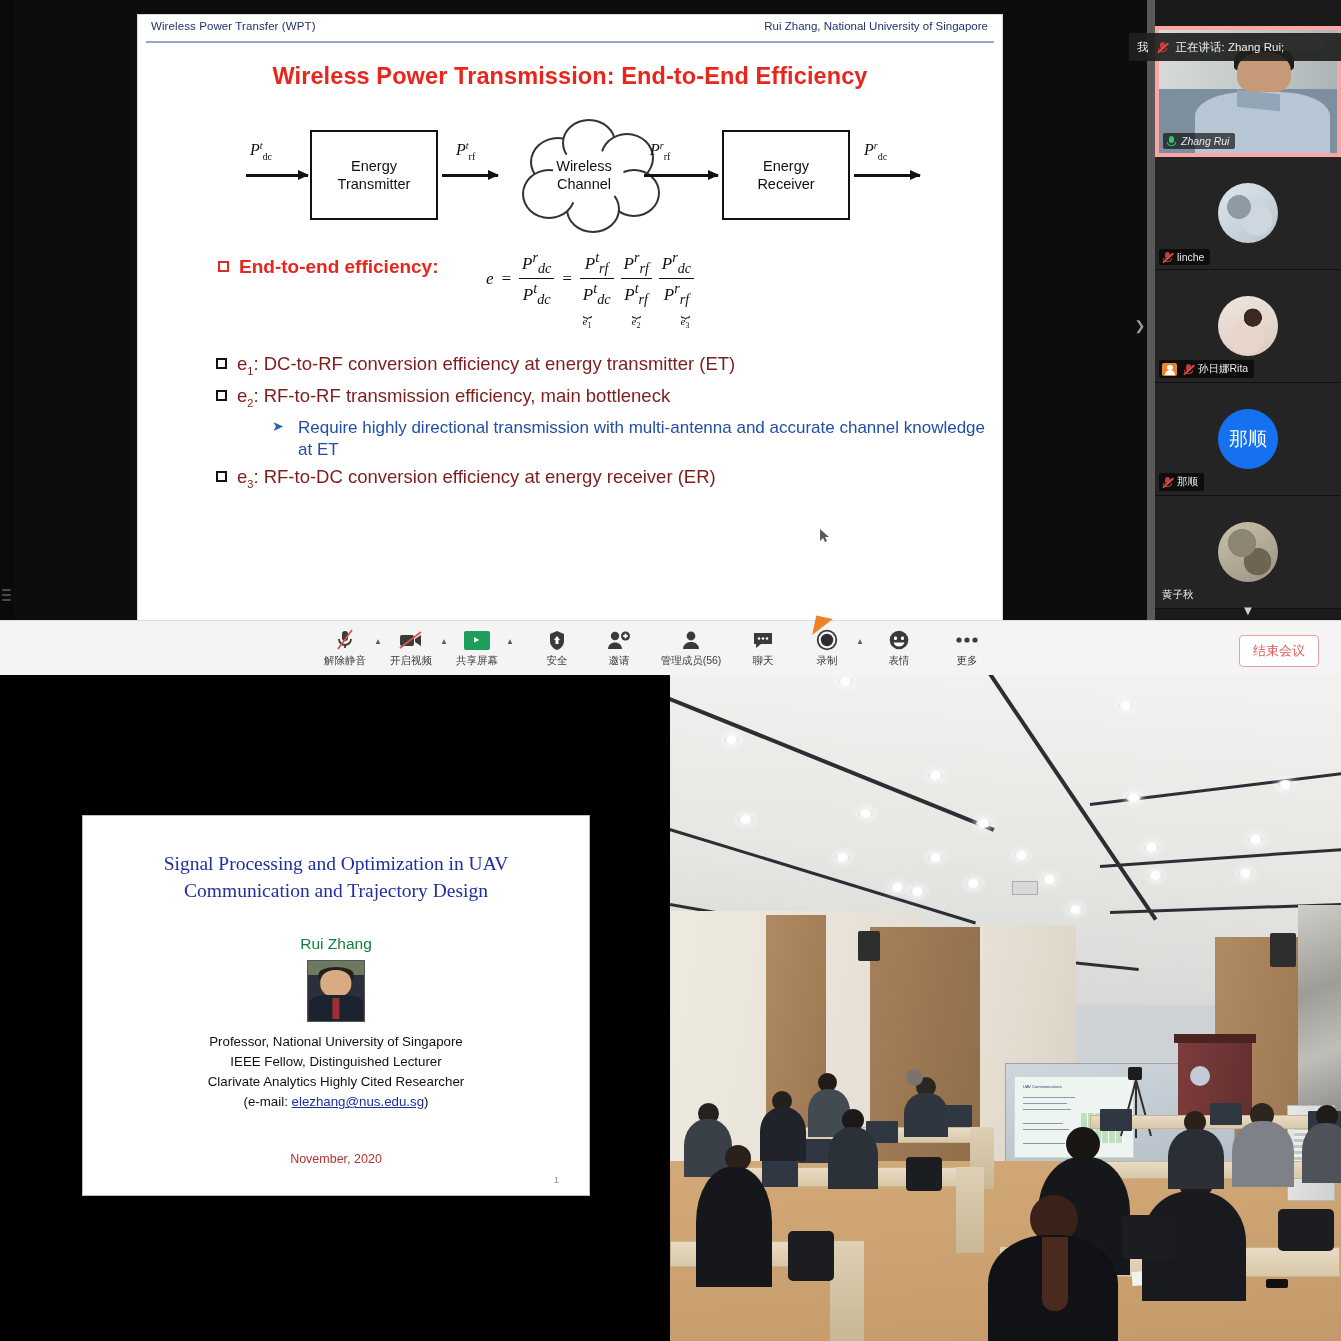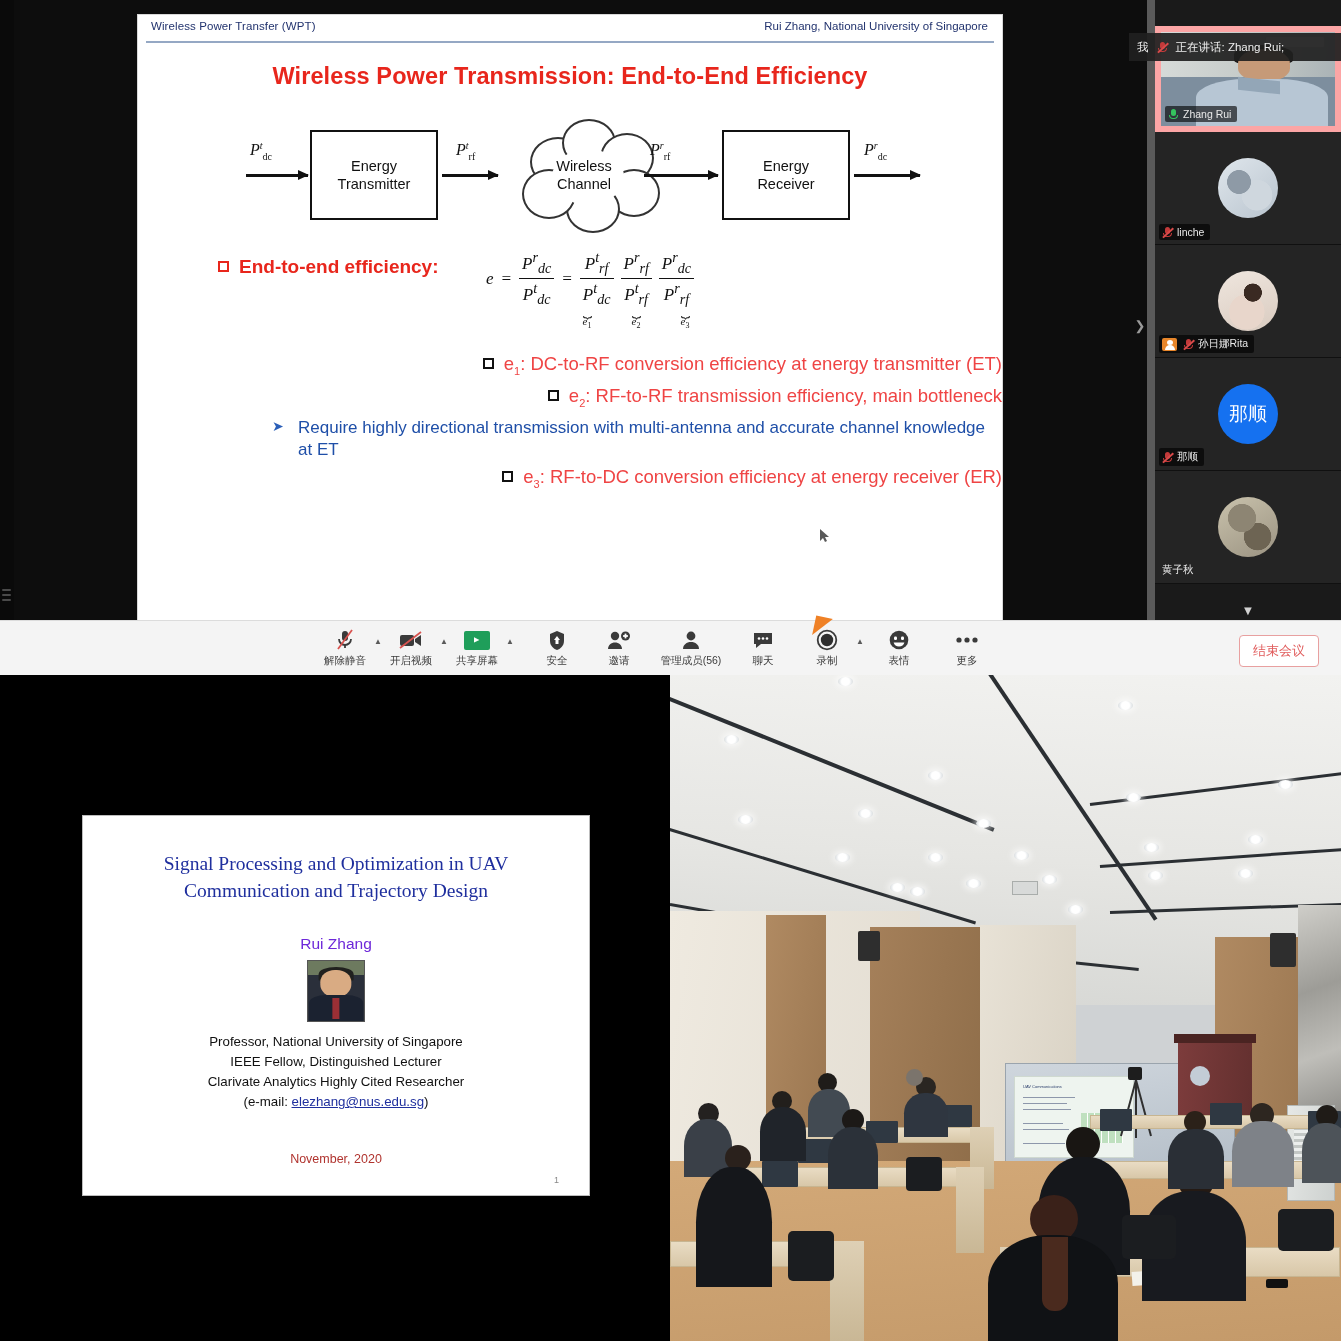--- a/index.html
+++ b/index.html
@@ -61,35 +61,35 @@
   .frac .bar { width:100%; height:1.4px; background:#111; margin:2px 0;}
   .frac .den { padding:0 3px; }
   .brace-row { display:flex; gap:3px; margin-left:78px; margin-top:-1px; }
   .brc { width:46px; text-align:center; }
   .brc .b { font-size:15px; color:#111; line-height:.6; letter-spacing:-1px;}
   .brc .e { font-size:11px; font-style:italic; font-family:"Liberation Serif",serif; }
   .brc .e sub { font-size:8px; font-style:normal;}
 
   
   .bullets { margin-top:6px; padding-left:78px; }
-  .b1 { font-size:18.5px; color:#ef4444; margin-bottom:6px; line-height:1.34;text-align:right; }
+  .b1 { font-size:18.5px; color:#7f1d1d; margin-bottom:6px; line-height:1.34; }
   .b1 sub { font-size:11px; }
   .b2 { font-size:17px; color:#1f4fa8; margin:2px 0 4px 56px; line-height:1.29; position:relative; padding-left:26px;}
   .b2:before { content:"\27A4"; position:absolute; left:0; top:0px; color:#2b5fb8; font-size:14px; }
   .slide-foot { position:absolute; right:8px; bottom:6px; left:8px; border-top:1.6px solid #9fb0c9; padding-top:4px;}
   .pageno { position:absolute; right:58px; bottom:4px; font-size:14px; color:#6e6e6e; font-family:"Liberation Serif",serif;}
 
   
   .cursor { position:absolute; width:9px; height:13px; left:682px; top:514px;
      background:#222; clip-path:polygon(0 0,0 12px,3px 9px,5px 13px,7px 12px,5px 8px,9px 8px); opacity:.75;}
 
   
   .vstrip { position:absolute; left:1155px; top:0; width:186px; height:620px; background:#1a1a1a; }
   .vtile { position:relative; width:186px; height:113px; background:#242424; border-bottom:1px solid #101010; overflow:hidden;}
-  .vtile.active { border:6px solid #fca5a5; height:106px;}
+  .vtile.active { border:4px solid #fca5a5; height:131px;font-style:italic;}
   .vname { position:absolute; left:4px; bottom:4px; display:flex; align-items:center; gap:4px;
      background:rgba(0,0,0,.62); padding:2px 6px 2px 3px; border-radius:2px; font-size:10.5px; color:#e9e9e9; }
   .mic { width:11px; height:11px; display:inline-block; position:relative;}
   .mic .cap { position:absolute; left:3px; top:0; width:5px; height:7px; background:#35c45e; border-radius:3px;}
   .mic .base{ position:absolute; left:1px; top:6px; width:9px; height:4px; border:1.4px solid #35c45e;
      border-top:none; border-radius:0 0 5px 5px;}
   .mic.muted .cap{ background:#c33a3a;} .mic.muted .base{ border-color:#c33a3a;}
   .mic.muted:after{content:"";position:absolute;left:-1px;top:5px;width:14px;height:1.6px;background:#d94a4a;transform:rotate(-42deg);}
   .hostbadge { width:15px; height:13px; background:#e8862a; border-radius:2px; position:relative; margin-right:2px;}
   .hostbadge:before{content:"";position:absolute;left:4.5px;top:2px;width:6px;height:5px;border-radius:50%;background:#fff;}
@@ -152,21 +152,21 @@
   .rec-cursor { position:absolute; left:14px; top:-6px; width:0;height:0;
       border-left:17px solid #ef8126; border-bottom:20px solid transparent; transform:rotate(12deg); }
 
   
   .bottom { position:absolute; left:0; top:675px; width:1087px; height:666px; background:#000;}
   
   .tslide { position:absolute; left:82px; top:140px; width:508px; height:381px; background:#fff;
      border:1px solid #bdbdbd; }
   .ts-title { margin-top:34px; text-align:center; font-family:"Liberation Serif", serif;
      font-size:19.5px; color:#1f2f9e; line-height:1.4; font-weight:400;}
-  .ts-author { margin-top:30px; text-align:center; font-size:15.5px; color:#6d28d9; }
+  .ts-author { margin-top:30px; text-align:center; font-size:15.5px; color:#15803d; }
   .ts-photo { width:58px; height:62px; margin:7px auto 0 auto; border:1px solid #555;
      background: linear-gradient(180deg,#6d7a5f 0 24%, #2a2f3a 24% 100%); position:relative; overflow:hidden;}
   .ts-photo .f { position:absolute; left:50%; top:16%; transform:translateX(-50%);
      width:56%; height:44%; background:#d9ab83; border-radius:46%;}
   .ts-photo .h { position:absolute; left:50%; top:10%; transform:translateX(-50%);
      width:62%; height:24%; background:#20201e; border-radius:50% 50% 10% 10%;}
   .ts-photo .s { position:absolute; left:50%; top:58%; transform:translateX(-50%);
      width:96%; height:42%; background:#1b2230; border-radius:32% 32% 0 0;}
   .ts-photo .t { position:absolute; left:50%; top:62%; transform:translateX(-50%);
      width:13%; height:36%; background:#9b2f35;}

